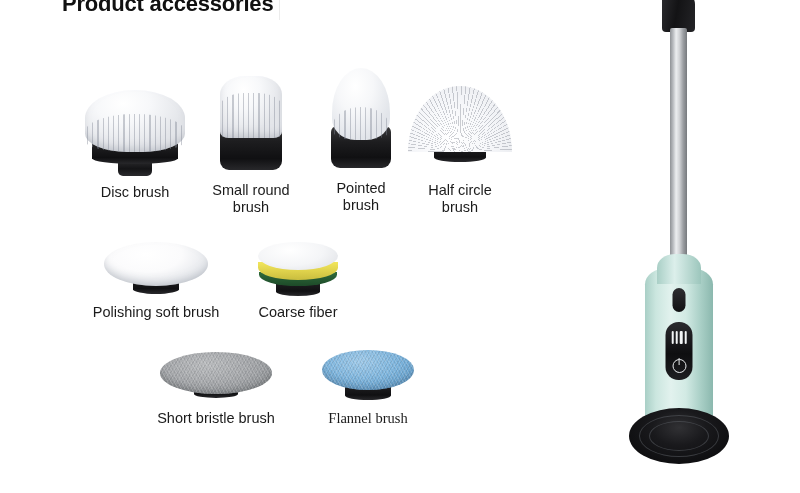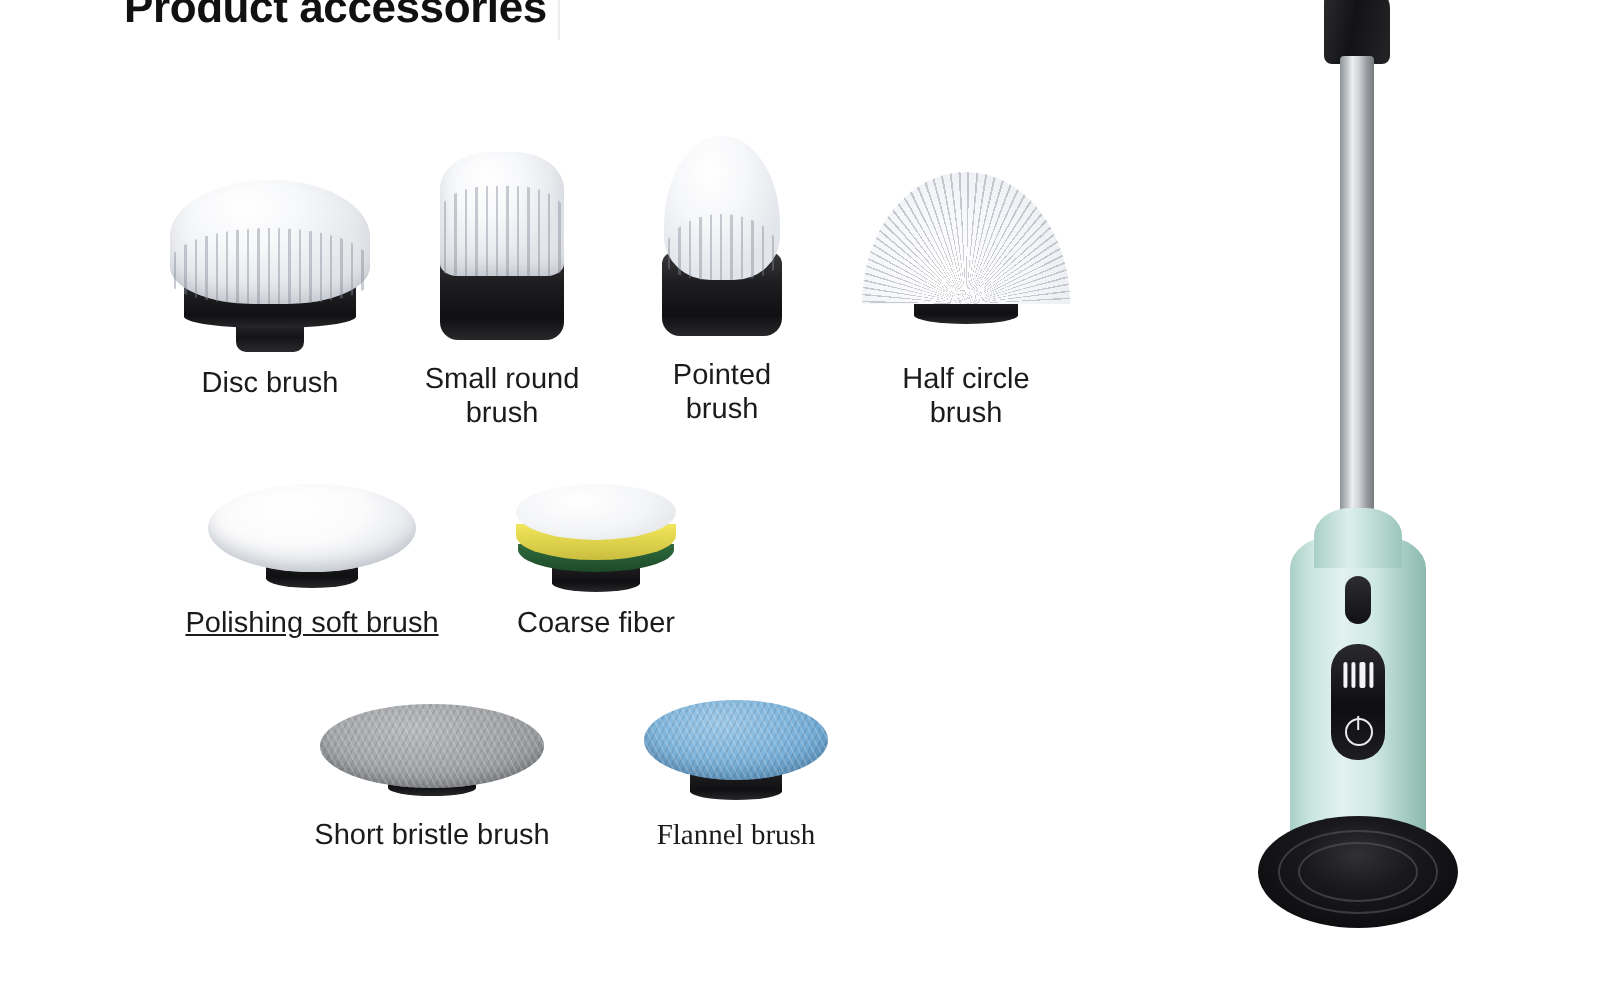--- a/index.html
+++ b/index.html
@@ -370,37 +370,37 @@
     <div class="art" style="width:98px; height:112px;">
       <div class="hub" style="width:60px; height:42px; bottom:8px;"></div>
       <div class="bristle-point" style="width:58px; height:72px; bottom:36px;">
         <div class="striping" style="height:46%;"></div>
       </div>
     </div>
     <div class="item-label" style="margin-top:4px;">Pointed
 brush</div>
   </div>
 
-  <div class="item" style="left:427px; top:74px; width:112px;">
+  <div class="item" style="left:404px; top:74px; width:112px;">
     <div class="art" style="width:112px; height:102px;">
       <div class="hub round" style="width:52px; height:20px; bottom:14px;"></div>
       <div class="dome" style="width:104px; height:66px; bottom:24px;">
         <div class="dome-rays"></div>
       </div>
     </div>
     <div class="item-label" style="margin-top:6px;">Half circle
 brush</div>
   </div>
 
   <div class="item" style="left:78px; top:236px; width:156px;">
     <div class="art" style="width:156px; height:62px;">
       <div class="hub round" style="width:46px; height:22px; bottom:4px;"></div>
       <div class="pad-fluffy" style="width:104px; height:44px; bottom:12px;"></div>
     </div>
-    <div class="item-label" style="margin-top:6px;text-decoration:underline;">Polishing soft brush</div>
+    <div class="item-label" style="margin-top:6px;">Polishing soft brush</div>
   </div>
 
   <div class="item" style="left:245px; top:238px; width:106px;">
     <div class="art" style="width:106px; height:60px;">
       <div class="hub round" style="width:44px; height:20px; bottom:2px;"></div>
       <div class="cf-green" style="width:78px; height:14px; bottom:12px;"></div>
       <div class="cf-yellow" style="width:80px; height:18px; bottom:18px;"></div>
       <div class="cf-top" style="width:80px; height:28px; bottom:28px;"></div>
     </div>
     <div class="item-label" style="margin-top:6px;">Coarse fiber</div>

